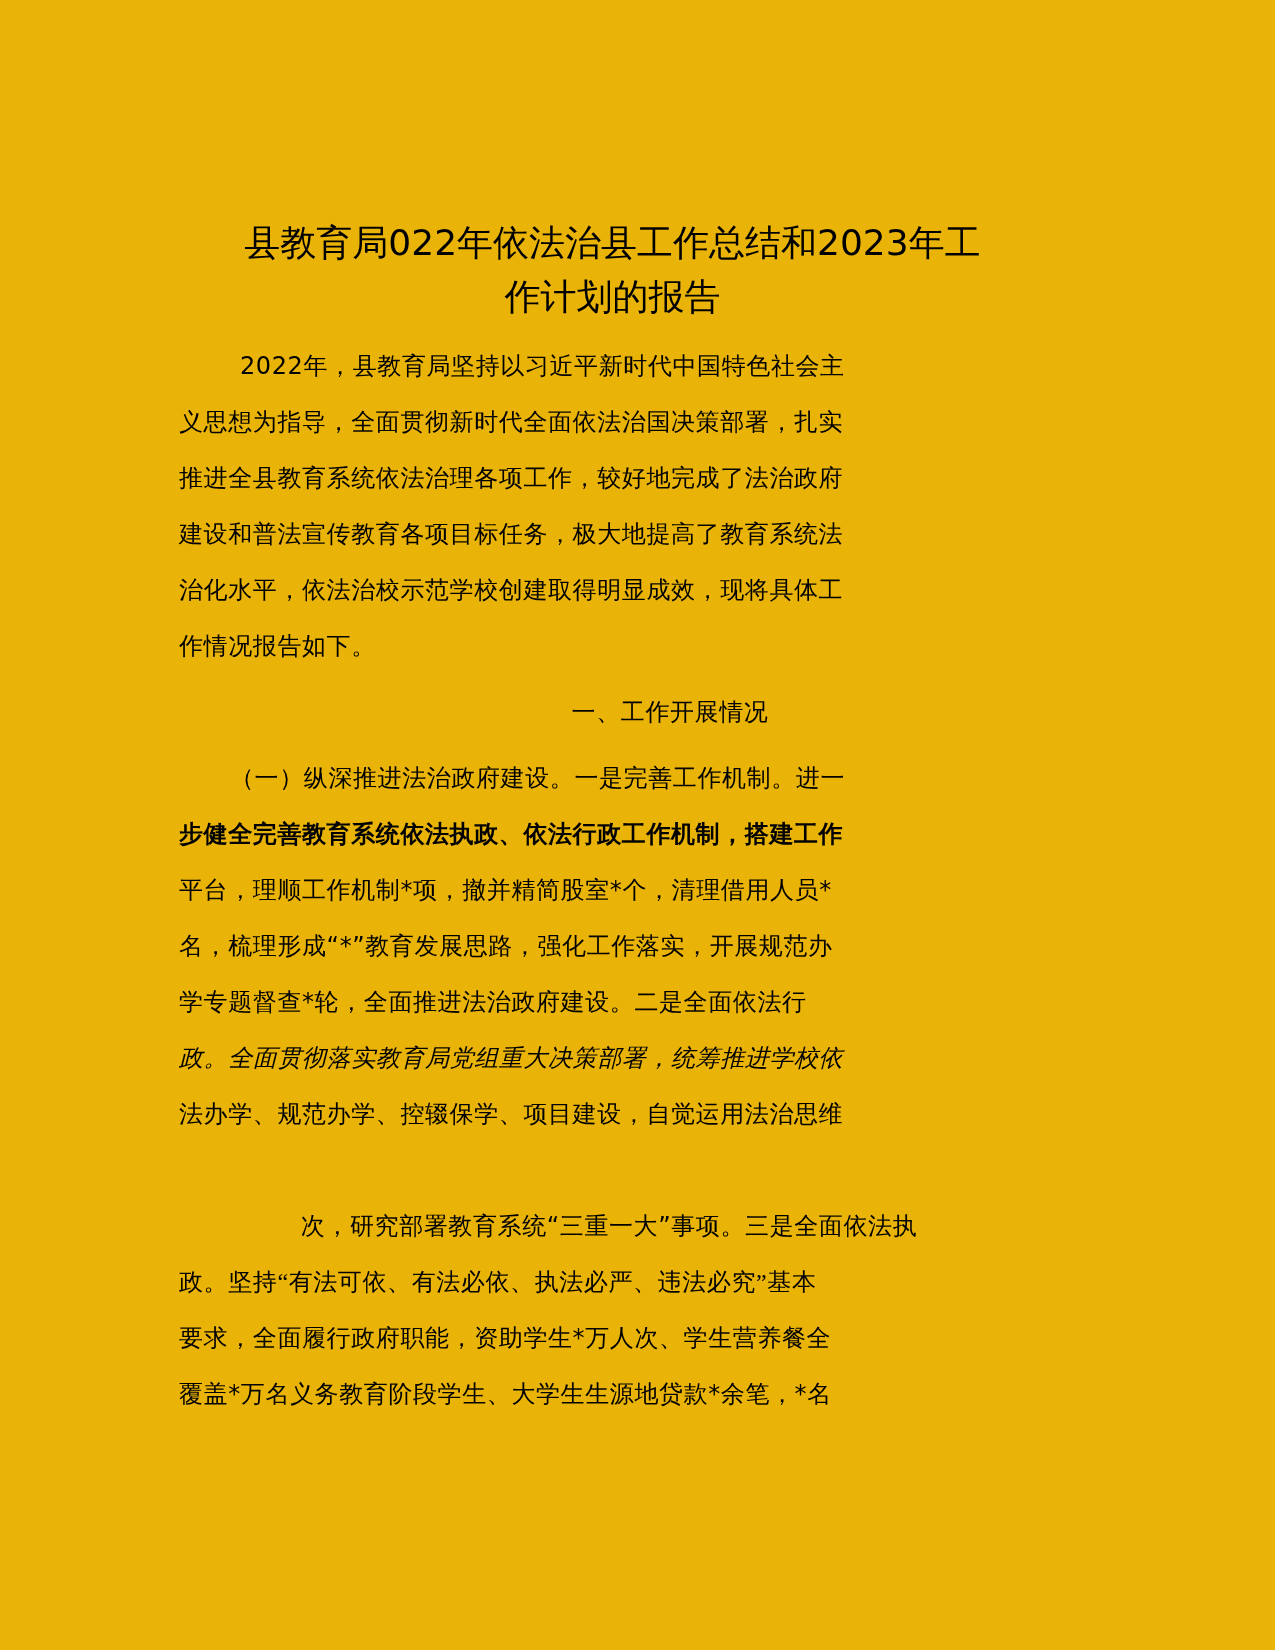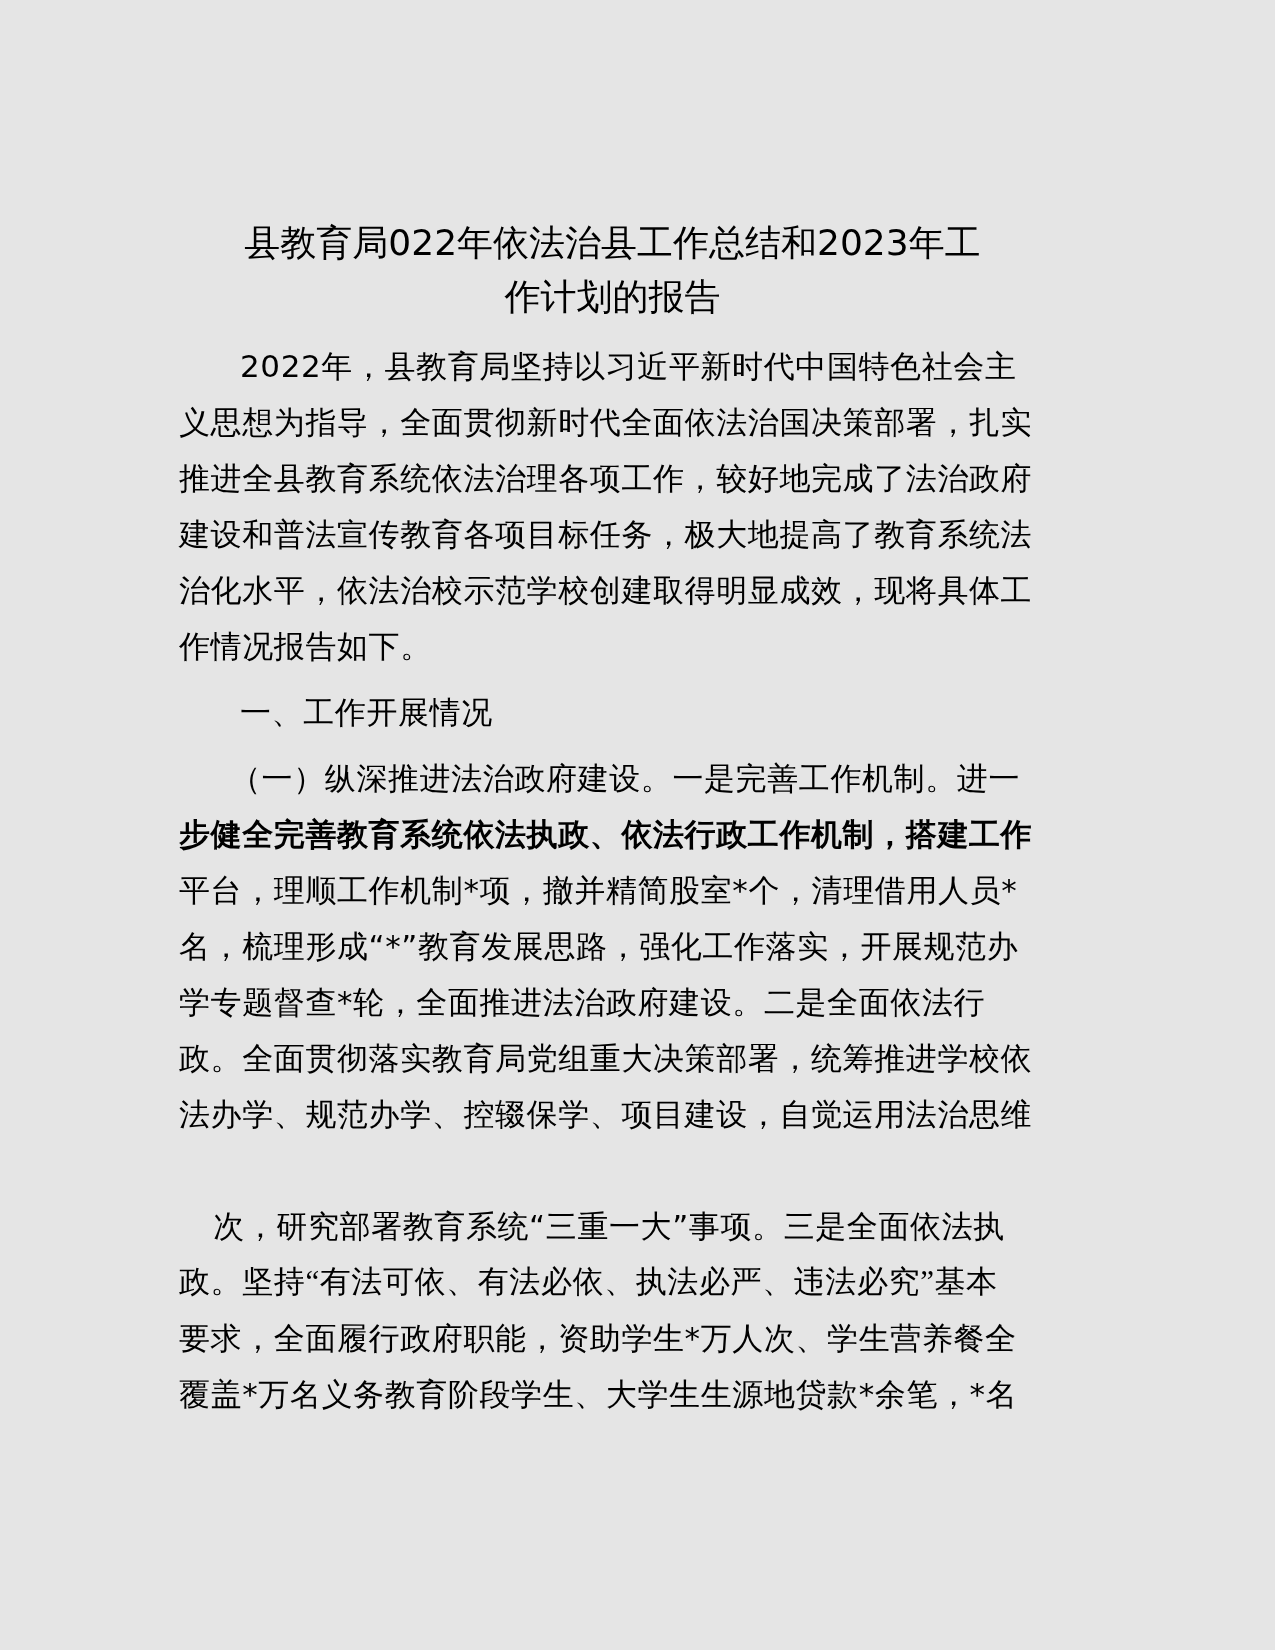--- a/index.html
+++ b/index.html
@@ -14,39 +14,39 @@
       overflow: hidden;
       font-family: "DejaVu Sans", "Liberation Sans", sans-serif;
       color: #000000;
     }
     .page {
       position: absolute;
       left: 0;
       top: 0;
       width: 1275px;
       height: 1650px;
-      background: #e5e5e5;
+      background: #eab308;
     }
     .title {
       position: absolute;
       left: 170px;
       width: 885px;
       text-align: center;
       font-size: 36px;
       line-height: 54px;
       letter-spacing: 0px;
       white-space: nowrap;
     }
     .title.l1 { top: 216px; }
     .title.l2 { top: 270px; }
     .line {
       position: absolute;
       left: 179px;
       width: 860px;
-      font-size: 31px;
+      font-size: 24px;
       line-height: 40px;
       white-space: nowrap;
       letter-spacing: 0.6px;
     }
     .indent { left: 240px; }
   </style>
 </head>
 <body>
 
 <div class="page">
@@ -54,27 +54,27 @@
   <div class="title l1">县教育局022年依法治县工作总结和2023年工</div>
   <div class="title l2">作计划的报告</div>
 
   <div class="line indent" style="top:346px;">2022年，县教育局坚持以习近平新时代中国特色社会主</div>
   <div class="line" style="top:402px;">义思想为指导，全面贯彻新时代全面依法治国决策部署，扎实</div>
   <div class="line" style="top:458px;">推进全县教育系统依法治理各项工作，较好地完成了法治政府</div>
   <div class="line" style="top:514px;">建设和普法宣传教育各项目标任务，极大地提高了教育系统法</div>
   <div class="line" style="top:570px;">治化水平，依法治校示范学校创建取得明显成效，现将具体工</div>
   <div class="line" style="top:626px;">作情况报告如下。</div>
 
-  <div class="line indent" style="top:692px;">一、工作开展情况</div>
+  <div class="line indent" style="top:692px;text-align:center;">一、工作开展情况</div>
 
   <div class="line" style="top:758px; left:230px;">（一）纵深推进法治政府建设。一是完善工作机制。进一</div>
   <div class="line" style="top:814px;font-weight:bold;">步健全完善教育系统依法执政、依法行政工作机制，搭建工作</div>
   <div class="line" style="top:870px;">平台，理顺工作机制*项，撤并精简股室*个，清理借用人员*</div>
   <div class="line" style="top:926px;">名，梳理形成“*”教育发展思路，强化工作落实，开展规范办</div>
   <div class="line" style="top:982px;">学专题督查*轮，全面推进法治政府建设。二是全面依法行</div>
-  <div class="line" style="top:1038px;">政。全面贯彻落实教育局党组重大决策部署，统筹推进学校依</div>
+  <div class="line" style="top:1038px;font-style:italic;">政。全面贯彻落实教育局党组重大决策部署，统筹推进学校依</div>
   <div class="line" style="top:1094px;">法办学、规范办学、控辍保学、项目建设，自觉运用法治思维</div>
   <div class="line" style="top:1206px;text-align:center;">次，研究部署教育系统“三重一大”事项。三是全面依法执</div>
   <div class="line" style="top:1262px;font-family:Liberation Serif, serif;">政。坚持“有法可依、有法必依、执法必严、违法必究”基本</div>
   <div class="line" style="top:1318px;">要求，全面履行政府职能，资助学生*万人次、学生营养餐全</div>
   <div class="line" style="top:1374px;">覆盖*万名义务教育阶段学生、大学生生源地贷款*余笔，*名</div>
 
 </div>
 
 </body></html>

